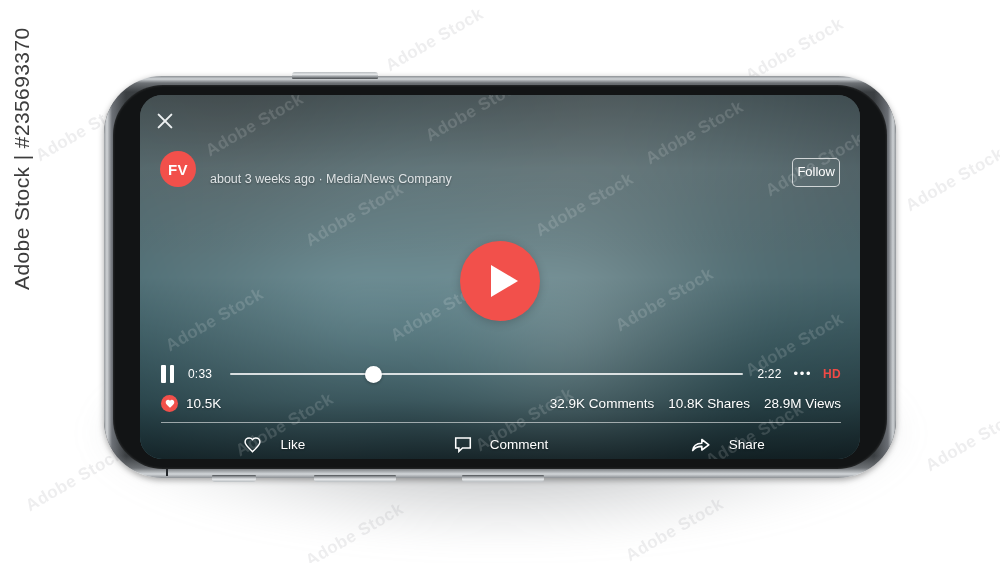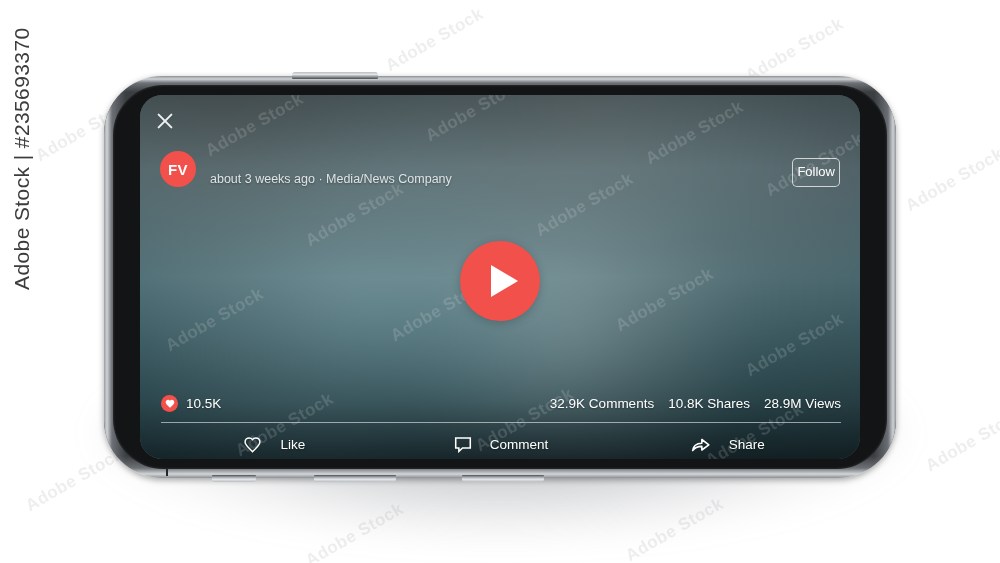--- a/index.html
+++ b/index.html
@@ -515,20 +515,34 @@
           <div class="hsub">about 3 weeks ago · Media/News Company</div>
         </div>
         <div class="follow-btn">Follow</div>
       </div>
 
 
       <div class="play-btn">
         <div class="play-tri"></div>
       </div>
 
+      <div class="transport">
+        <div class="pause-icon">
+            <i></i>
+            <i></i>
+          </div>
+        <div class="t-cur">0:33</div>
+        <div class="track">
+          <div class="track-line"></div>
+          <div class="track-handle" id="seek-handle" style="left: 28%;"></div>
+        </div>
+        <div class="t-dur">2:22</div>
+        <div class="more-icon">•••</div>
+        <div class="hd-badge">HD</div>
+      </div>
 
       <div class="stats">
         <div class="like-count">
           <div class="heart-badge">
             <svg width="10" height="9" viewBox="0 0 24 22">
                 <path fill="#ffffff" d="M12 21.3 10.5 20C5 15 1.5 11.9 1.5 7.9 1.5 4.6 4.1 2 7.4 2c1.9 0 3.7.9 4.6 2.3C13 2.9 14.8 2 16.6 2 19.9 2 22.5 4.6 22.5 7.9c0 4-3.5 7.1-9 12.1L12 21.3z"></path>
               </svg>
           </div>
           <span>10.5K</span>
         </div>

